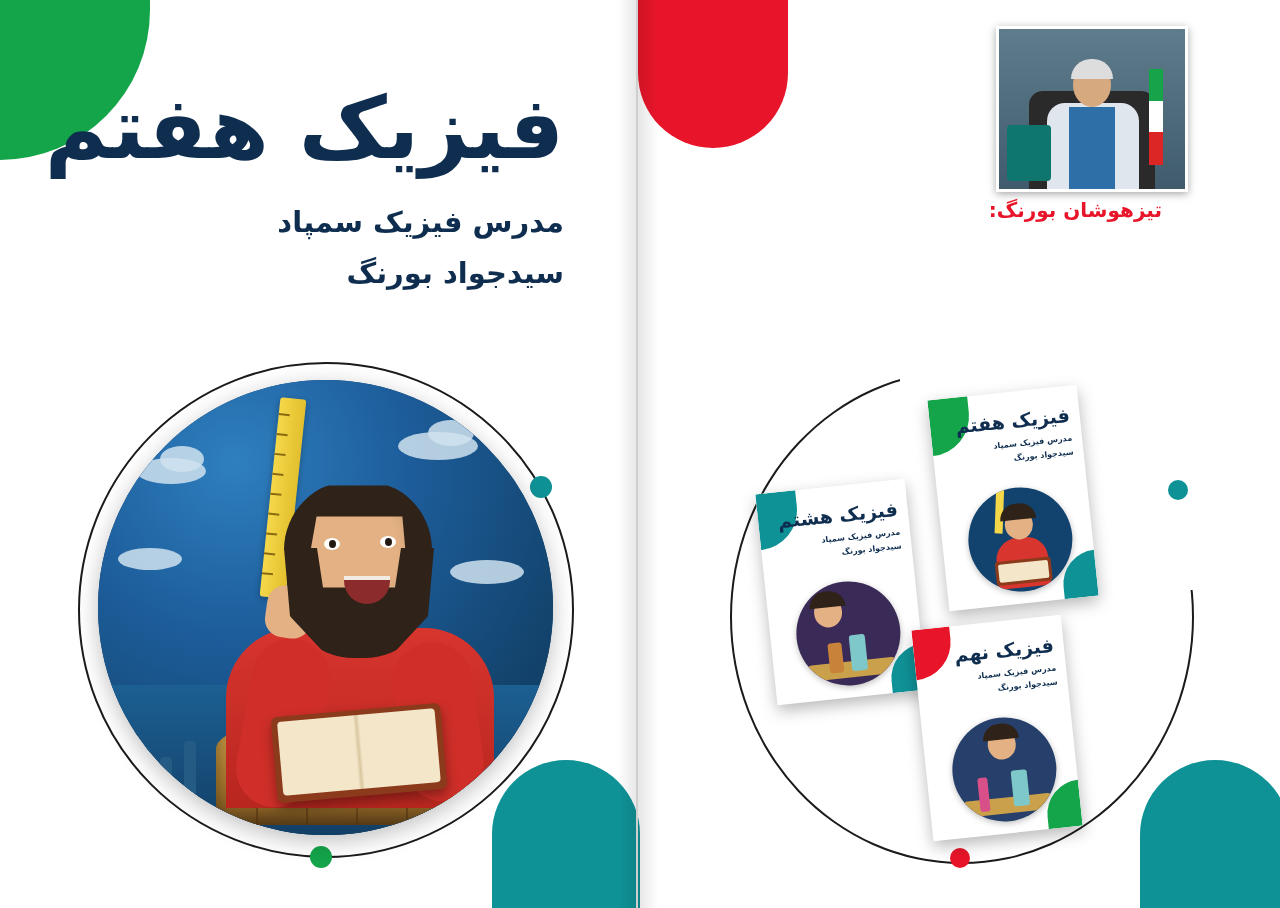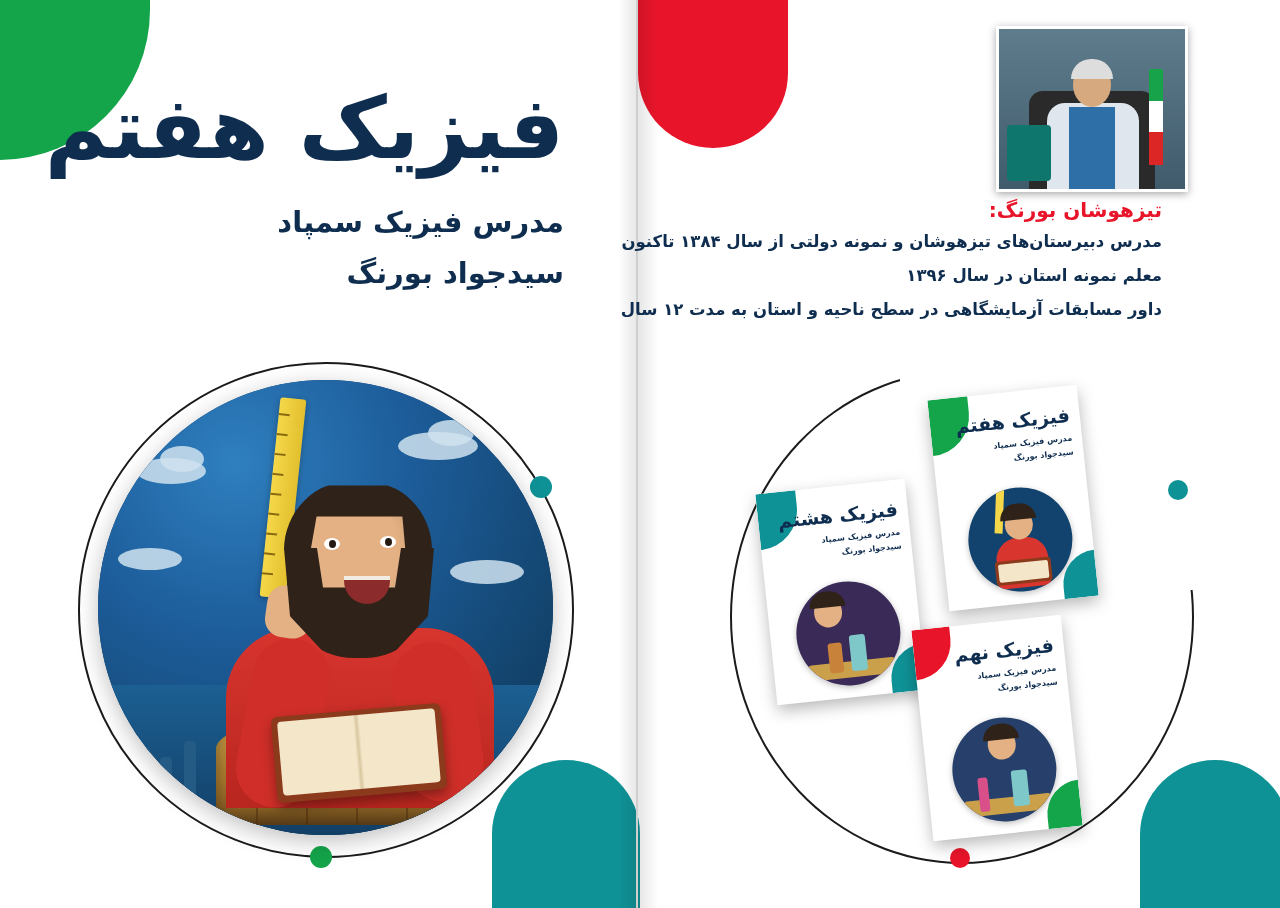--- a/index.html
+++ b/index.html
@@ -321,23 +321,20 @@
     <div class="ph-chair"></div>
     <div class="ph-flag"></div>
     <div class="ph-body"></div>
     <div class="ph-shirt"></div>
     <div class="ph-head"></div>
     <div class="ph-hair"></div>
     <div class="ph-logo"></div>
   </div>
 
   <div class="bio-title">تیزهوشان بورنگ:</div>
-  <div class="bio-line bio-1">مدرس دبیرستان‌های تیزهوشان و نمونه دولتی از سال ۱۳۸۴ تاکنون</div>
-  <div class="bio-line bio-2">معلم نمونه استان در سال ۱۳۹۶</div>
-  <div class="bio-line bio-3">داور مسابقات آزمایشگاهی در سطح ناحیه و استان به مدت ۱۲ سال</div>
 
   <div class="arc"></div>
   <div class="arc-mask"></div>
   <div class="dot dot-teal-r"></div>
   <div class="dot dot-red-r"></div>
 
   <div class="cover" id="cover7">
     <div class="cv-green"></div>
     <div class="cv-title">فیزیک هفتم</div>
     <div class="cv-sub" style="top:48px">مدرس فیزیک سمپاد</div>

